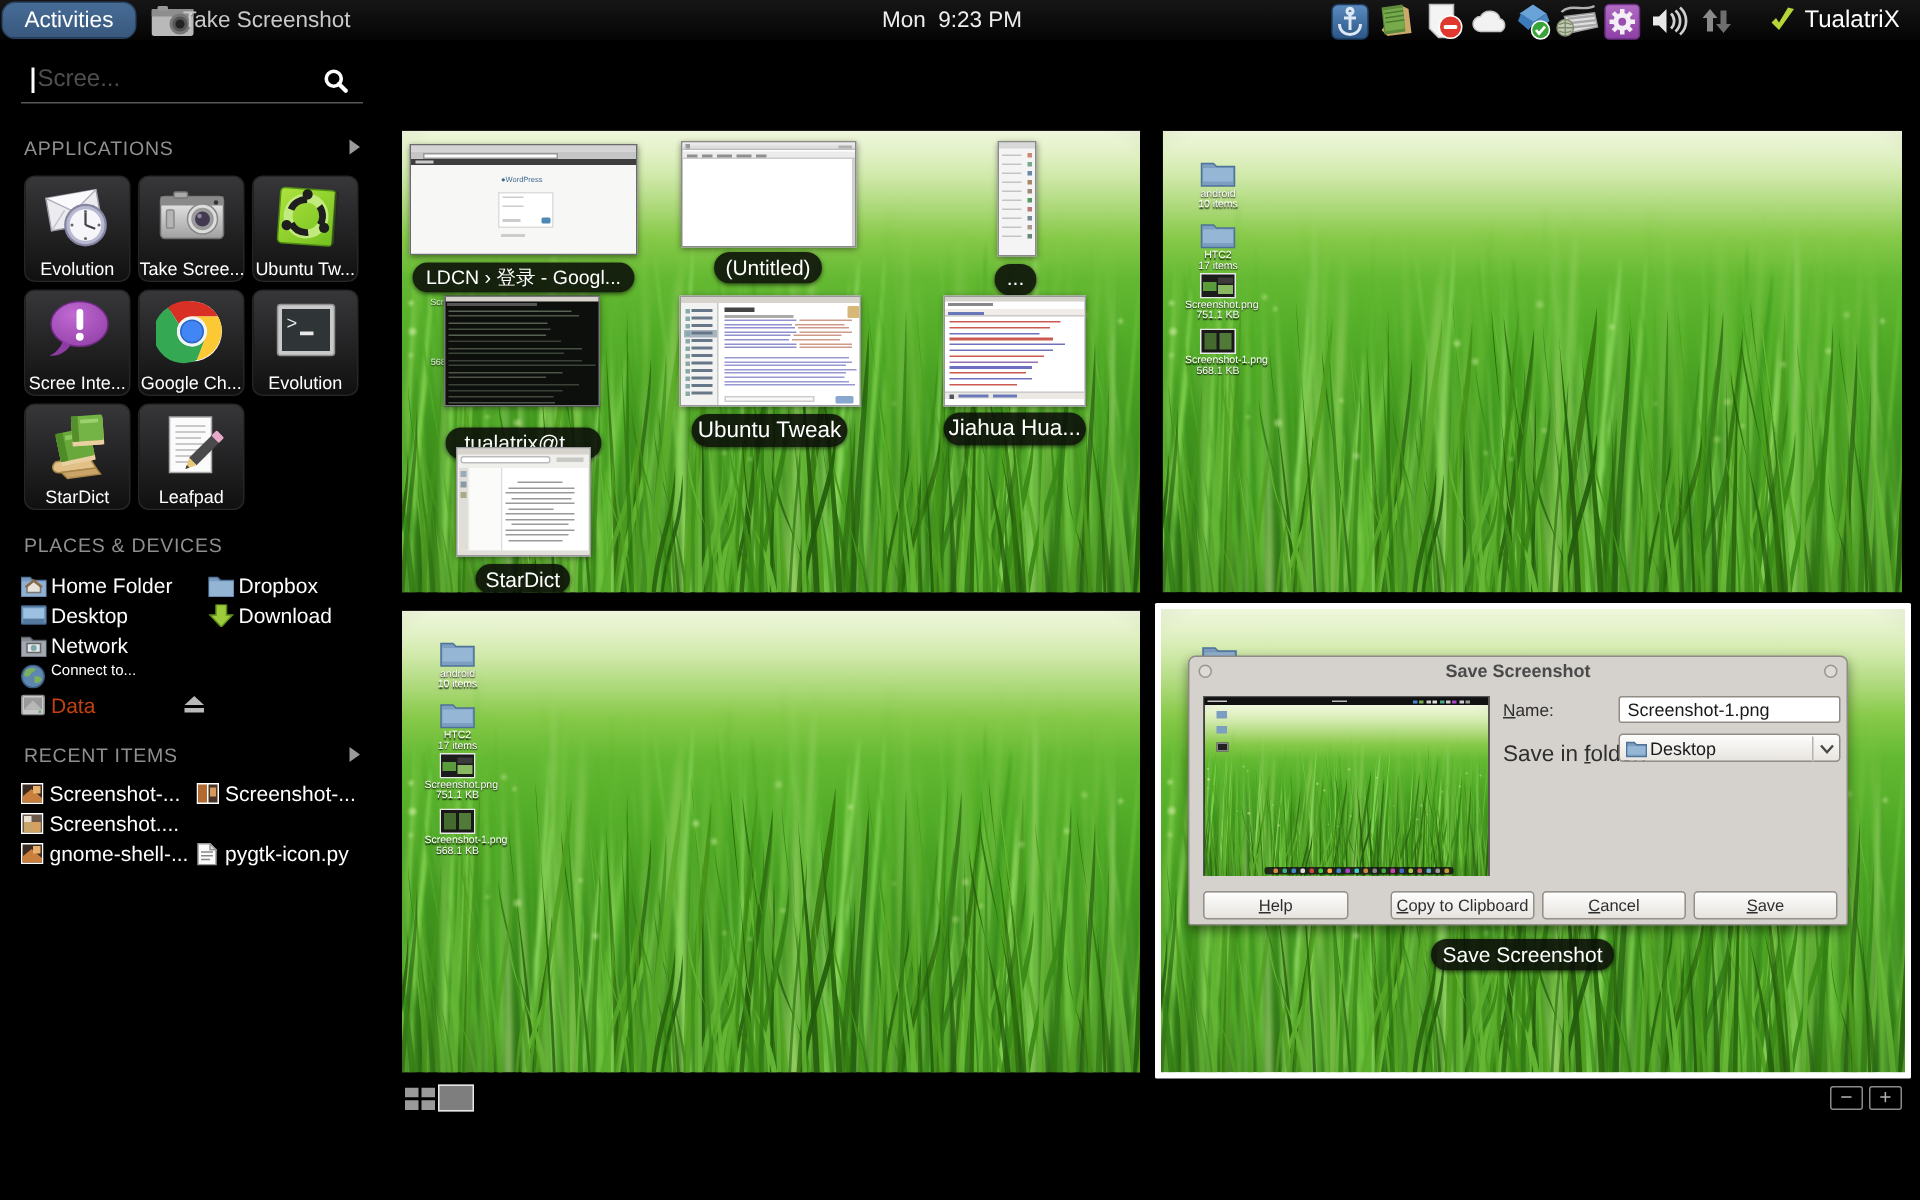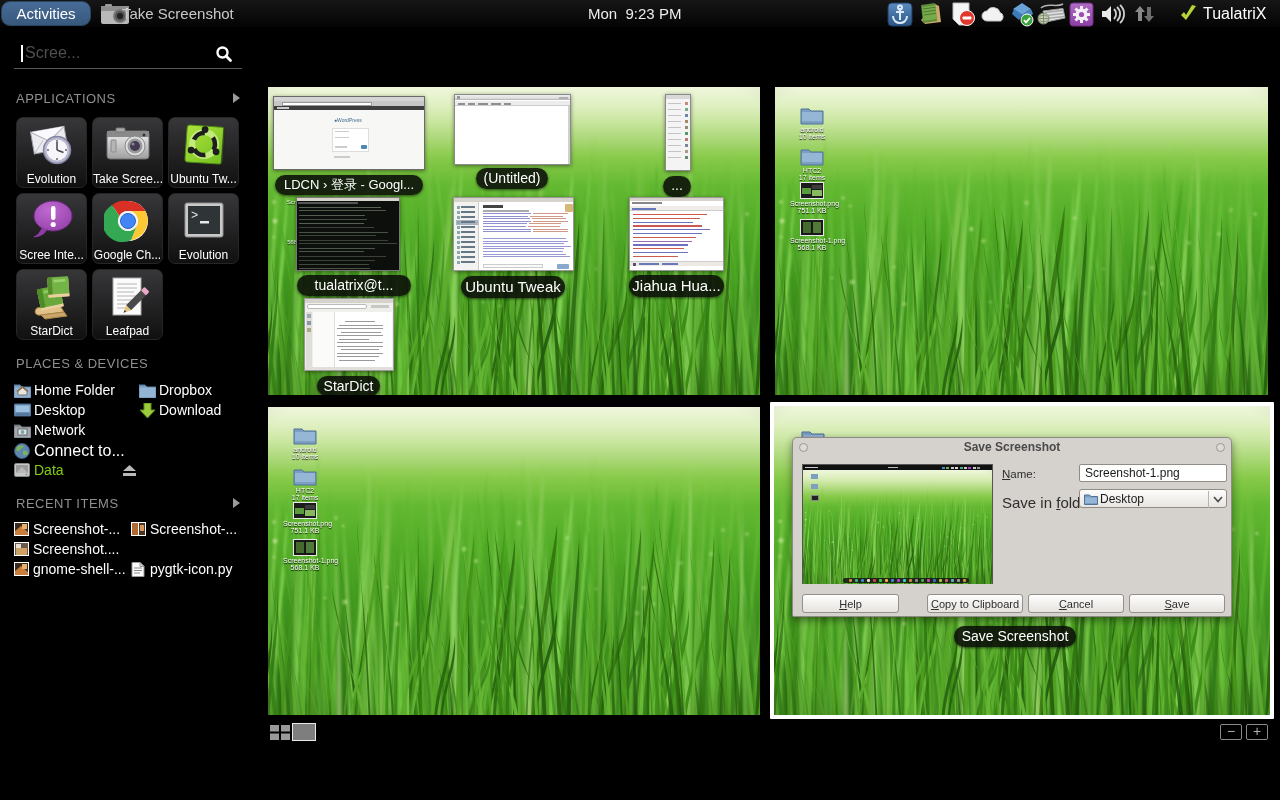--- a/index.html
+++ b/index.html
@@ -806,28 +806,28 @@
       <rect x="4" y="6" width="9" height="6" fill="#e4e8ec" stroke="#666"></rect>
       <circle cx="8.5" cy="9" r="2" fill="#7aa"></circle>
     </svg></div>
 <div class="abs" style="left:34px;top:422px;color:#fff;font-size:14px;">Network</div>
 <div class="abs" style="left:14px;top:443px;"><svg width="16" height="16" viewBox="0 0 16 16">
       <circle cx="8" cy="8" r="7.5" fill="#5e87b0"></circle>
       <path d="M3,4 C5,2 8,2 10,3 C9,5 7,5 6,7 C5,9 3,8 2,7 Z" fill="#7ab05e"></path>
       <path d="M9,8 C11,7 13,8 14,10 C13,12 11,13 9,12 Z" fill="#7ab05e"></path>
       <circle cx="8" cy="8" r="7.5" fill="none" stroke="#3a5a7e"></circle>
     </svg></div>
-<div class="abs" style="left:34px;top:442px;color:#fff;font-size:16px;">Connect to...</div>
+<div class="abs" style="left:34px;top:442px;color:#fff;font-size:10px;">Connect to...</div>
 <div class="abs" style="left:14px;top:463px;"><svg width="16" height="14" viewBox="0 0 16 14">
       <rect x="0.5" y="0.5" width="15" height="13" rx="1.5" fill="#c8c8c8" stroke="#888"></rect>
       <rect x="2" y="2" width="12" height="8" fill="#9a9a9a"></rect>
       <path d="M2,10 L8,4 L14,10 Z" fill="#b8b8b8"></path>
       <circle cx="12.5" cy="11.5" r="1" fill="#7a7"></circle>
     </svg></div>
-<div class="abs" style="left:34px;top:462px;color:#84cc16;font-size:14px;">Data</div>
+<div class="abs" style="left:34px;top:462px;color:#c2410c;font-size:14px;">Data</div>
 <div class="abs" style="left:122px;top:463px;"><svg width="15" height="13" viewBox="0 0 15 13">
       <path d="M1,7 L7.5,1 L14,7 Z" fill="#b9b9b9"></path>
       <rect x="1" y="9" width="13" height="3" fill="#b9b9b9"></rect>
     </svg></div>
 <div class="abs" style="left:16px;top:496px;color:#8f8f8f;font-size:13px;letter-spacing:0.5px;">RECENT ITEMS</div>
 <div class="abs" style="left:233px;top:498px;width:0;height:0;border-left:7px solid #9a9a9a;border-top:5px solid transparent;border-bottom:5px solid transparent;"></div>
 <div class="abs" style="left:14px;top:522px;"><svg width="15" height="14" viewBox="0 0 15 14">
       <rect width="15" height="14" fill="#fff"></rect>
       <rect x="1" y="1" width="13" height="12" fill="#3a2a20"></rect>
       <path d="M1,9 L7,4 L14,10 L14,13 L1,13 Z" fill="#c87e3c"></path>
@@ -938,21 +938,21 @@
       <div class="abs" style="left:2px;top:36.99999999999999px;width:77px;height:1px;background:rgba(195,220,185,0.26);"></div>
       <div class="abs" style="left:2px;top:41.79999999999999px;width:89px;height:1px;background:rgba(195,220,185,0.25);"></div>
       <div class="abs" style="left:2px;top:45.19999999999999px;width:98px;height:1px;background:rgba(195,220,185,0.26);"></div>
       <div class="abs" style="left:2px;top:49.999999999999986px;width:76px;height:1px;background:rgba(195,220,185,0.35);"></div>
       <div class="abs" style="left:2px;top:53.399999999999984px;width:65px;height:1px;background:rgba(195,220,185,0.34);"></div>
       <div class="abs" style="left:2px;top:58.19999999999998px;width:87px;height:1px;background:rgba(195,220,185,0.25);"></div>
       <div class="abs" style="left:2px;top:61.59999999999998px;width:76px;height:1px;background:rgba(195,220,185,0.25);"></div>
       <div class="abs" style="left:2px;top:66.39999999999999px;width:70px;height:1px;background:rgba(195,220,185,0.29);"></div>
       <div class="abs" style="left:2px;top:69.8px;width:71px;height:1px;background:rgba(195,220,185,0.34);"></div>
 </div>
-    <div class="pill" style="left:29px;top:188px;width:114px;height:21px;font-size:14px;line-height:21px;">tualatrix@t...</div>
+    <div class="pill" style="left:29px;top:198px;width:104px;height:21px;font-size:14px;line-height:21px;">tualatrix@t...</div>
     <div class="win" style="left:185px;top:110px;width:121px;height:74px;border:1px solid #999;background:#fff;">
 <div class="abs" style="left:0;top:0;width:119px;height:4px;background:#d6d2cc;"></div>
 <div class="abs" style="left:0;top:4px;width:25px;height:68px;background:#f2f2f0;border-right:1px solid #ccc;"></div>
 <div class="abs" style="left:2px;top:22px;width:22px;height:5px;background:#a8b4c0;"></div>
 <div class="abs" style="left:3px;top:8px;width:2.5px;height:2.5px;background:#8aa;"></div>
       <div class="abs" style="left:7px;top:8px;width:14px;height:1.6px;background:#678;"></div>
       <div class="abs" style="left:3px;top:13px;width:2.5px;height:2.5px;background:#8aa;"></div>
       <div class="abs" style="left:7px;top:13px;width:14px;height:1.6px;background:#678;"></div>
       <div class="abs" style="left:3px;top:18px;width:2.5px;height:2.5px;background:#8aa;"></div>
       <div class="abs" style="left:7px;top:18px;width:14px;height:1.6px;background:#678;"></div>

